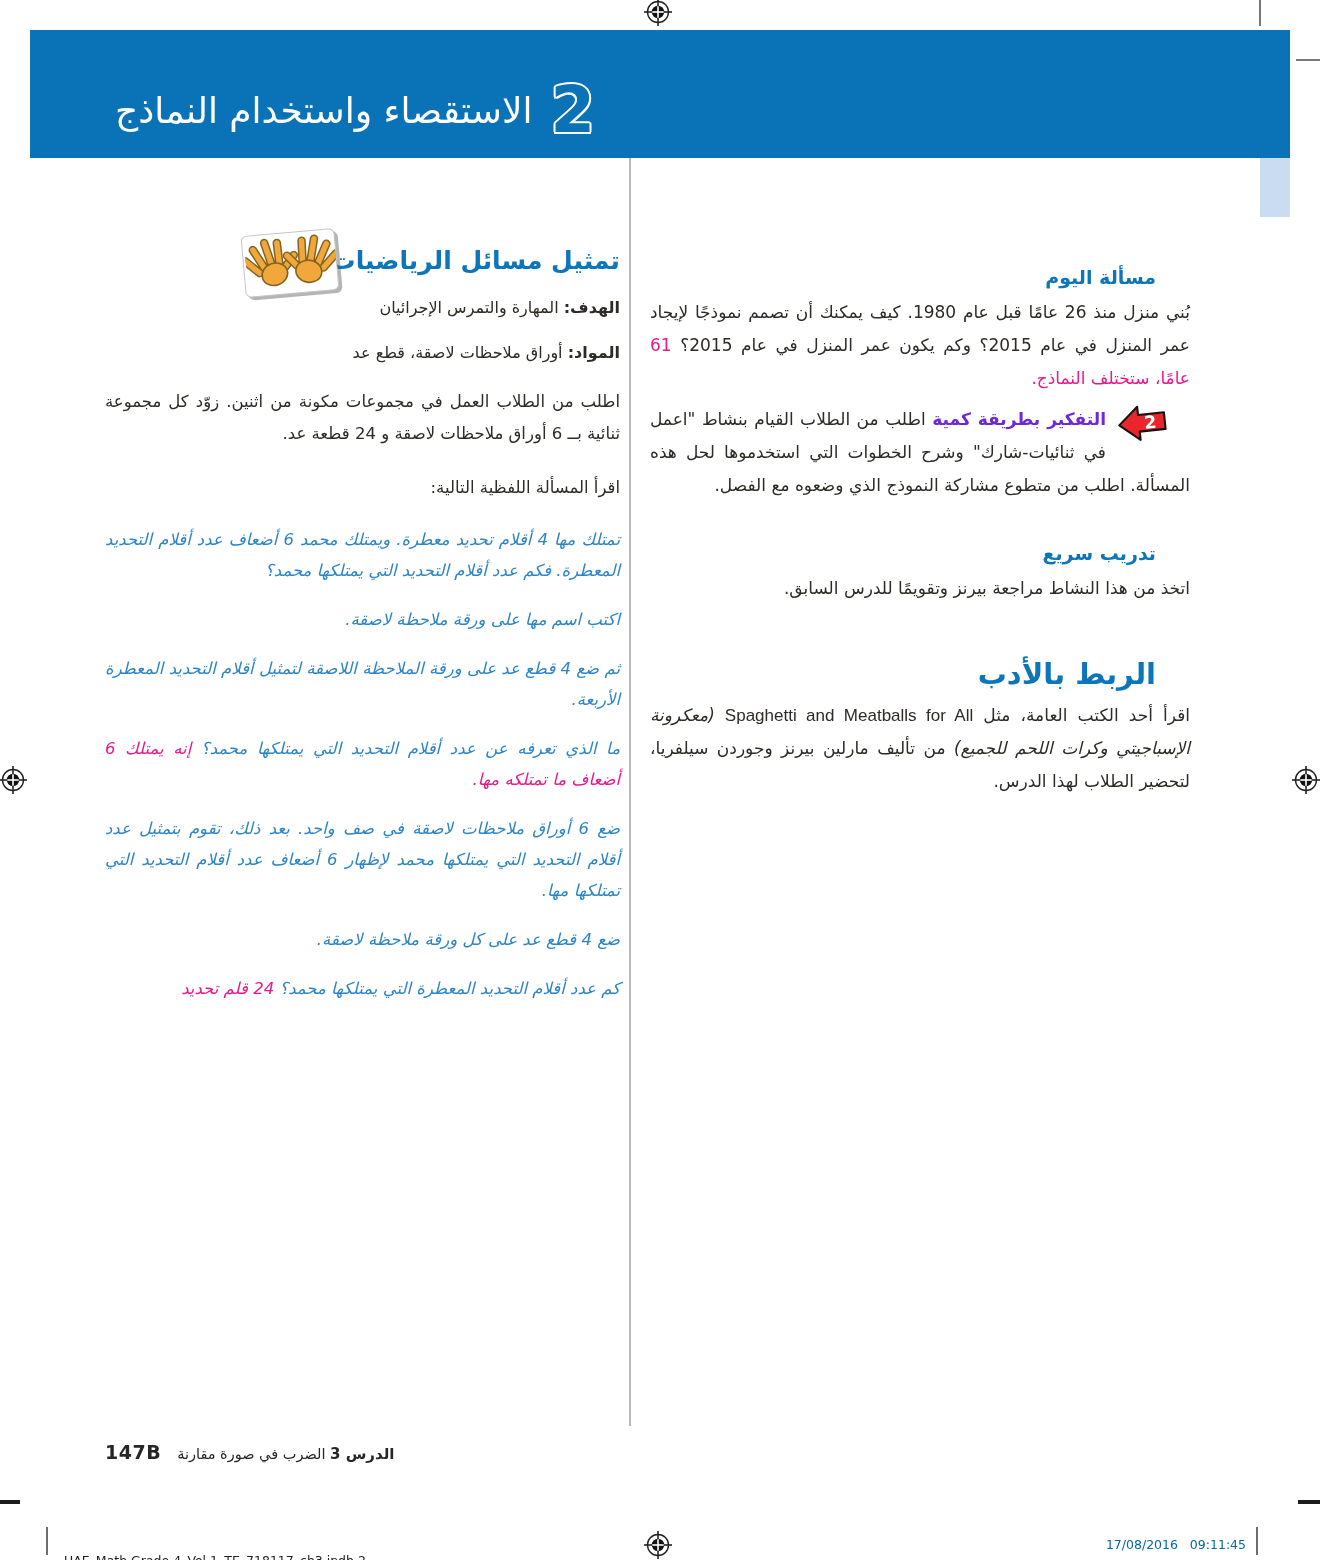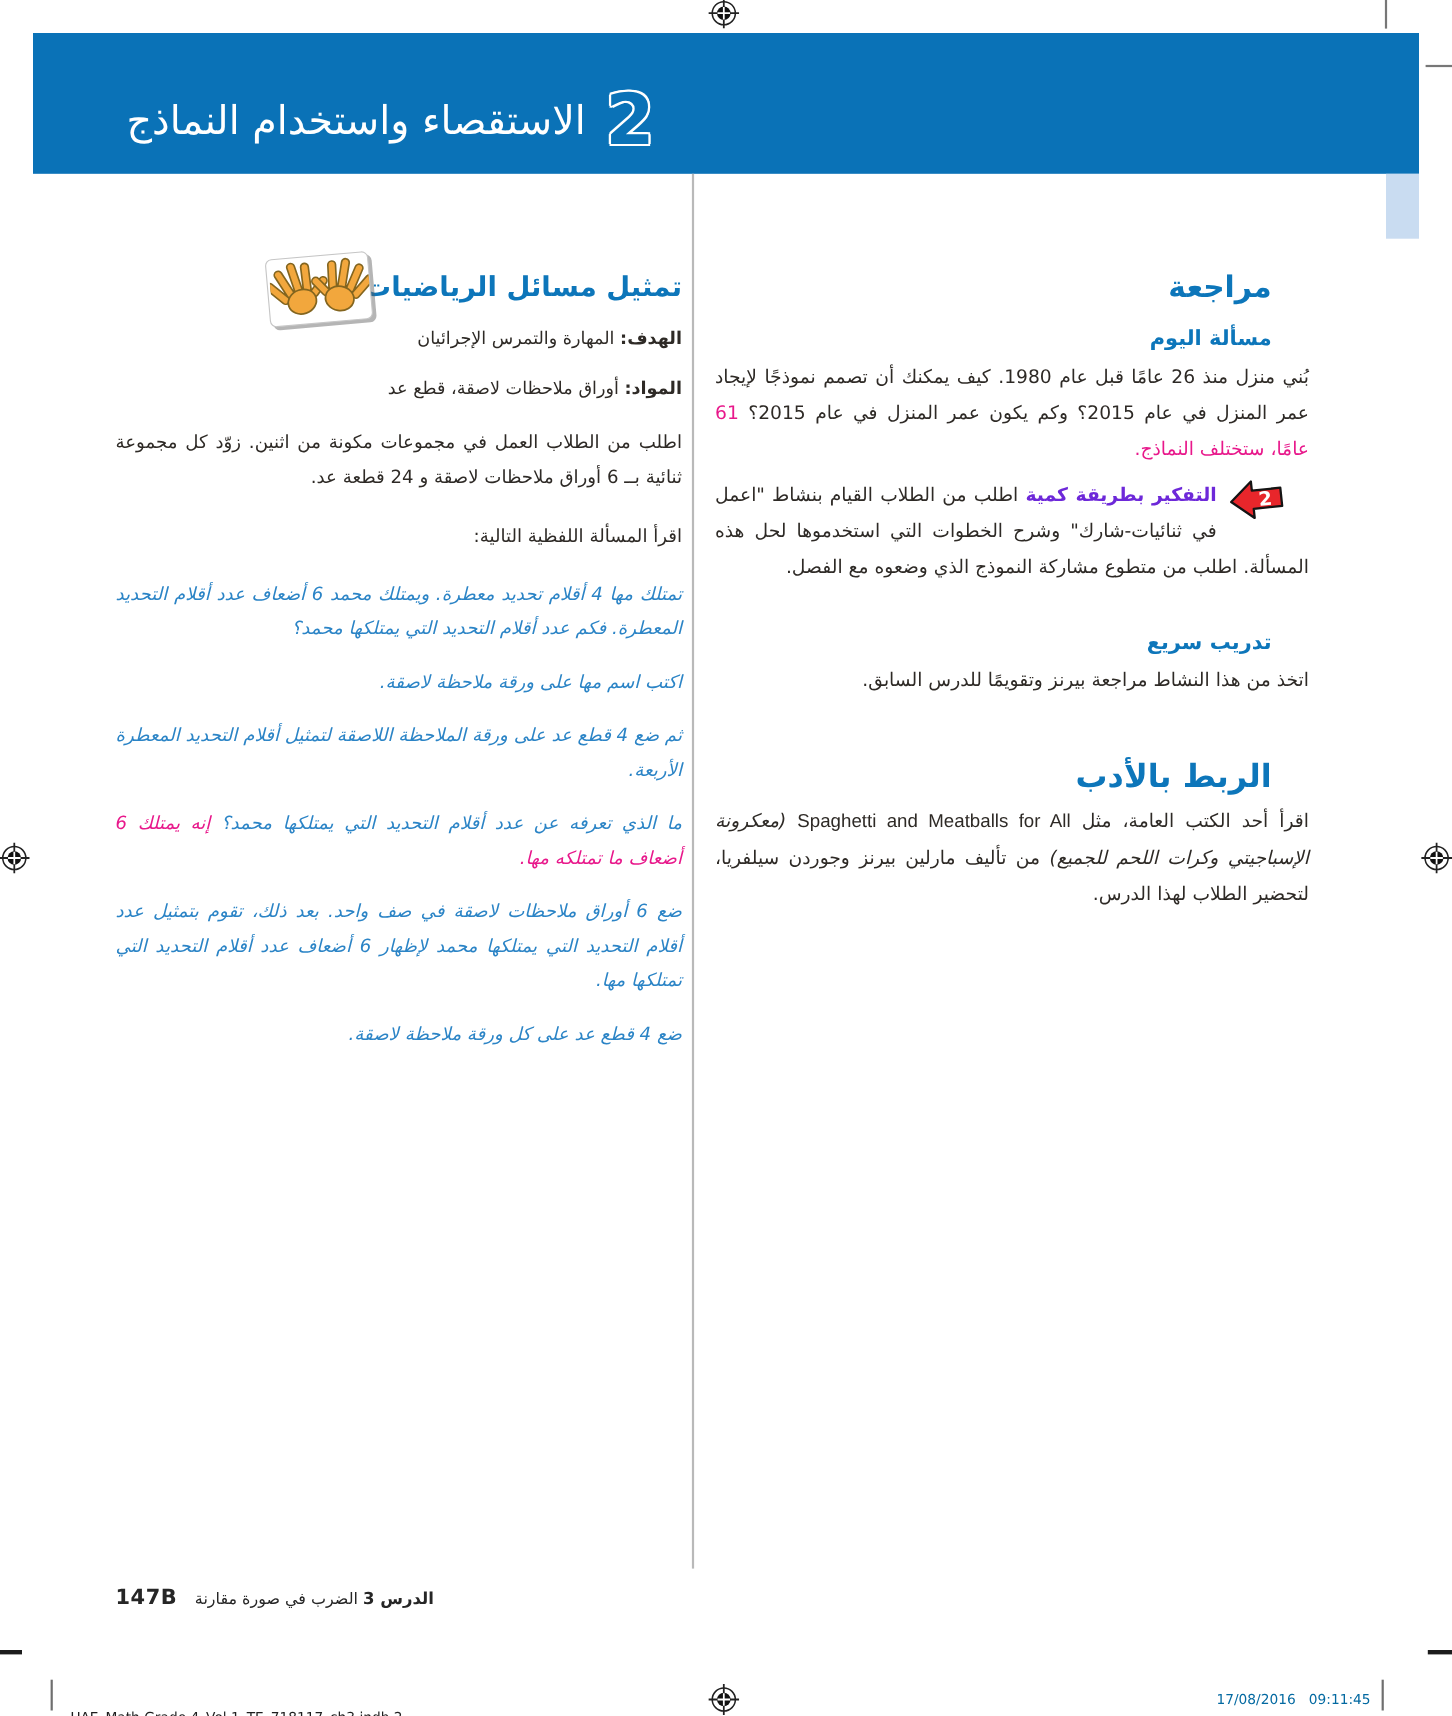--- a/index.html
+++ b/index.html
@@ -142,24 +142,24 @@
     <p class="body-p">اطلب من الطلاب العمل في مجموعات مكونة من اثنين. زوّد كل مجموعة ثنائية بــ 6 أوراق ملاحظات لاصقة و 24 قطعة عد.</p>
 
     <p class="read-p">اقرأ المسألة اللفظية التالية:</p>
 
     <p class="step"><span>تمتلك مها 4 أقلام تحديد معطرة. ويمتلك محمد 6 أضعاف عدد أقلام التحديد المعطرة. فكم عدد أقلام التحديد التي يمتلكها محمد؟</span> <span class="answer pink"></span></p>
     <p class="step"><span>اكتب اسم مها على ورقة ملاحظة لاصقة.</span> <span class="answer pink"></span></p>
     <p class="step"><span>ثم ضع 4 قطع عد على ورقة الملاحظة اللاصقة لتمثيل أقلام التحديد المعطرة الأربعة.</span> <span class="answer pink"></span></p>
     <p class="step"><span>ما الذي تعرفه عن عدد أقلام التحديد التي يمتلكها محمد؟</span> <span class="answer pink">إنه يمتلك 6 أضعاف ما تمتلكه مها.</span></p>
     <p class="step"><span>ضع 6 أوراق ملاحظات لاصقة في صف واحد. بعد ذلك، تقوم بتمثيل عدد أقلام التحديد التي يمتلكها محمد لإظهار 6 أضعاف عدد أقلام التحديد التي تمتلكها مها.</span> <span class="answer pink"></span></p>
     <p class="step"><span>ضع 4 قطع عد على كل ورقة ملاحظة لاصقة.</span> <span class="answer pink"></span></p>
+    <p class="step"><span>كم عدد أقلام التحديد المعطرة التي يمتلكها محمد؟</span> <span class="answer pink">24 قلم تحديد</span></p>
   </div>
 
   <div class="col-right">
-    <h2>مراجعة</h2>
     <h3>مسألة اليوم</h3>
     <p><span>بُني منزل منذ 26 عامًا قبل عام 1980. كيف يمكنك أن تصمم نموذجًا لإيجاد عمر المنزل في عام 2015؟ وكم يكون عمر المنزل في عام 2015؟</span> <span class="pink">61 عامًا، ستختلف النماذج.</span></p>
 
     <p class="think">
       <svg class="arrow-badge" viewBox="0 0 50 38">
         <polygon points="3,19 22,3 22,11 47,11 47,27 22,27 22,35" fill="#e8262b" stroke="#141414" stroke-width="2" stroke-linejoin="round"></polygon>
         <text x="33" y="25" text-anchor="middle" font-size="17" font-weight="bold" fill="#fff" font-family="DejaVu Sans, sans-serif">2</text>
       </svg>
       <span class="think-label">التفكير بطريقة كمية</span>
       <span>اطلب من الطلاب القيام بنشاط "اعمل في ثنائيات-شارك" وشرح الخطوات التي استخدموها لحل هذه المسألة. اطلب من متطوع مشاركة النموذج الذي وضعوه مع الفصل.</span>

